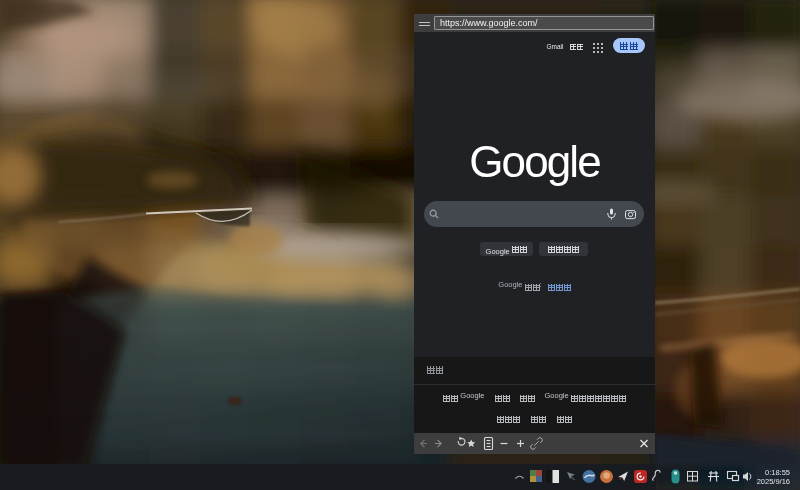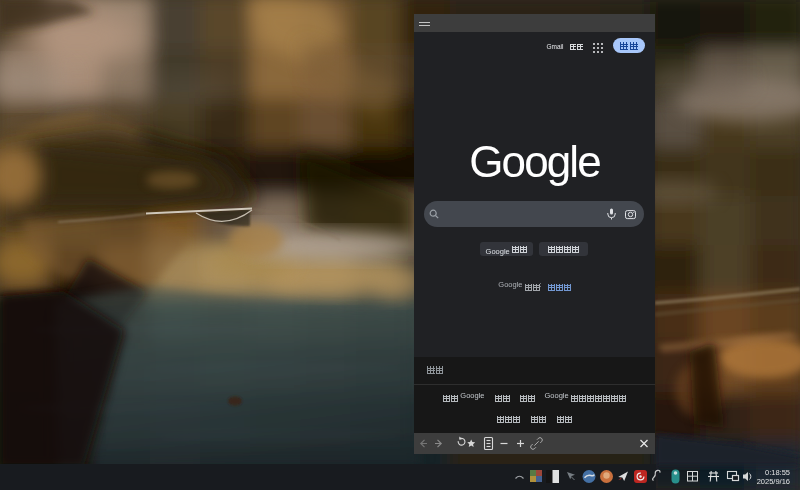--- a/index.html
+++ b/index.html
@@ -261,20 +261,21 @@
     <path d="M658,345 L790,332 L800,338 L662,352 Z" fill="#a87848" opacity="0.5" filter="url(#b3)"></path>
     <path d="M690,352 L714,342 L724,428 L694,424 Z" fill="#1a1005" opacity="0.8" filter="url(#b5)"></path>
     <path d="M655,434 L740,444 L800,456 L800,466 L655,466 Z" fill="#1a232a" filter="url(#b3)"></path>
     </g>
 
   </svg>
 
   <div id="win">
     <div id="topbar">
       <div id="hamb"></div>
+      <div id="urlbox">https://www.google.com/</div>
     </div>
     <div id="page">
       <span style="position:absolute;left:132.5px;top:11px;font-size:6.5px;color:#e8eaed;">Gmail</span>
       <span class="cj" style="position:absolute;left:155.5px;top:11.5px;width:6px;height:6.5px;color:#e8eaed;"></span>
       <span class="cj" style="position:absolute;left:162.5px;top:11.5px;width:6px;height:6.5px;color:#e8eaed;"></span>
       <svg style="position:absolute;left:178px;top:9.5px;" width="12" height="12" viewBox="0 0 12 12">
         <g fill="#e8eaed">
             <circle cx="2" cy="2" r="1.0"></circle>
             <circle cx="6" cy="2" r="1.0"></circle>
             <circle cx="10" cy="2" r="1.0"></circle>

